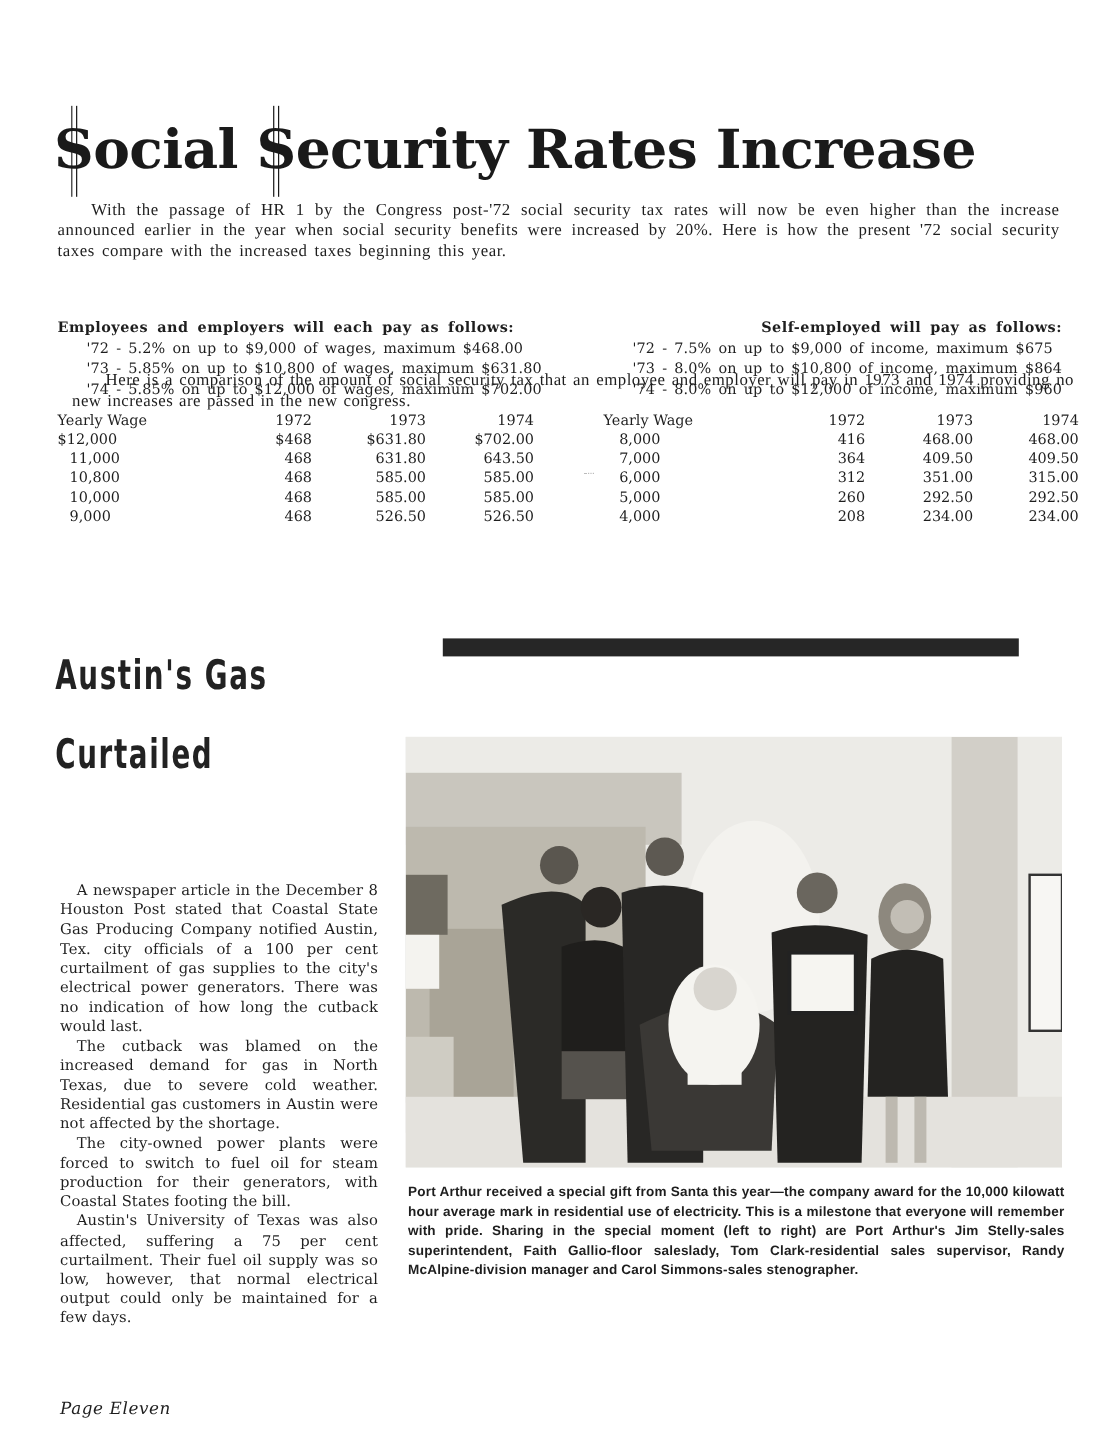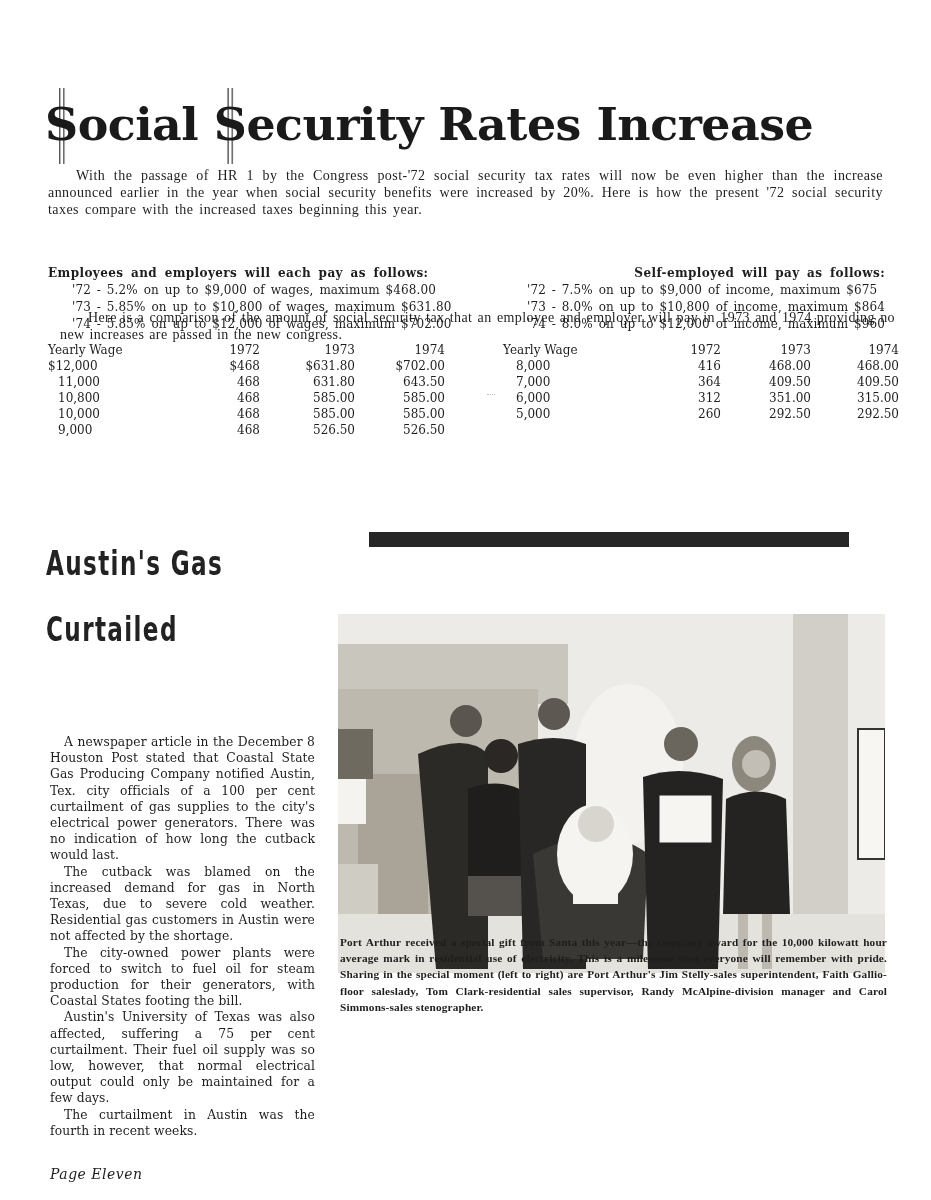--- a/index.html
+++ b/index.html
@@ -74,22 +74,22 @@
     font-family: "DejaVu Serif", serif; font-size: 12.3px; line-height: 16.2px;
     text-align: justify; letter-spacing: 0.1px;
   }
   .article p { margin: 0; text-indent: 14px; }
 
   
   .photo { left: 338px; top: 614px; width: 547px; height: 359px; background: #e9e9e6; overflow: hidden; }
   .photo svg { display: block; }
 
   .caption {
-    left: 340px; top: 934px; width: 547px;
-    font-family: Liberation Serif, serif; font-weight: bold; font-size: 11.3px; line-height: 16.2px;
+    left: 340px; top: 986px; width: 547px;
+    font-family: Liberation Sans, sans-serif; font-weight: bold; font-size: 11.3px; line-height: 16.2px;
     text-align: justify; letter-spacing: 0.15px; color: #1e1e1e;
   }
 
   .footer {
     left: 50px; top: 1166px;
     font-family: "DejaVu Serif", serif; font-style: italic; font-size: 14px; letter-spacing: 0.5px;
   }
 </style>
 </head>
 <body>
@@ -188,36 +188,41 @@
       <td class="c-num">312</td>
       <td class="c-num">351.00</td>
       <td class="c-num">315.00</td>
     </tr>
     <tr>
       <td class="c-wage" style="padding-left:13px">5,000</td>
       <td class="c-num">260</td>
       <td class="c-num">292.50</td>
       <td class="c-num">292.50</td>
     </tr>
+    <tr>
+      <td class="c-wage" style="padding-left:13px">4,000</td>
+      <td class="c-num">208</td>
+      <td class="c-num">234.00</td>
+      <td class="c-num">234.00</td>
+    </tr>
   </tbody>
 </table>
 
 <div class="abs headline2">
   <div>Austin's Gas</div>
   <div>Curtailed</div>
 </div>
 
 <div class="abs rule-bar"></div>
 
 <div class="abs article">
   <p>A newspaper article in the December 8 Houston Post stated that Coastal State Gas Producing Company notified Austin, Tex. city officials of a 100 per cent curtailment of gas supplies to the city's electrical power generators. There was no indication of how long the cutback would last.</p>
   <p>The cutback was blamed on the increased demand for gas in North Texas, due to severe cold weather. Residential gas customers in Austin were not affected by the shortage.</p>
   <p>The city-owned power plants were forced to switch to fuel oil for steam production for their generators, with Coastal States footing the bill.</p>
   <p>Austin's University of Texas was also affected, suffering a 75 per cent curtailment. Their fuel oil supply was so low, however, that normal electrical output could only be maintained for a few days.</p>
-  <p>The curtailment in Austin was the fourth in recent weeks.</p>
 </div>
 
 <div class="abs photo" title="Group photo of five employees with a Santa Claus figure holding an award plaque">
   <svg width="547" height="359" viewBox="0 0 547 359">
 
     <rect x="0" y="0" width="547" height="359" fill="#ecebe7"></rect>
     <rect x="0" y="30" width="230" height="60" fill="#c9c6be"></rect>
     <rect x="0" y="75" width="200" height="230" fill="#bdb9ae"></rect>
     <rect x="20" y="160" width="70" height="150" fill="#a9a497"></rect>
     <rect x="0" y="115" width="35" height="50" fill="#6e6a60"></rect>

